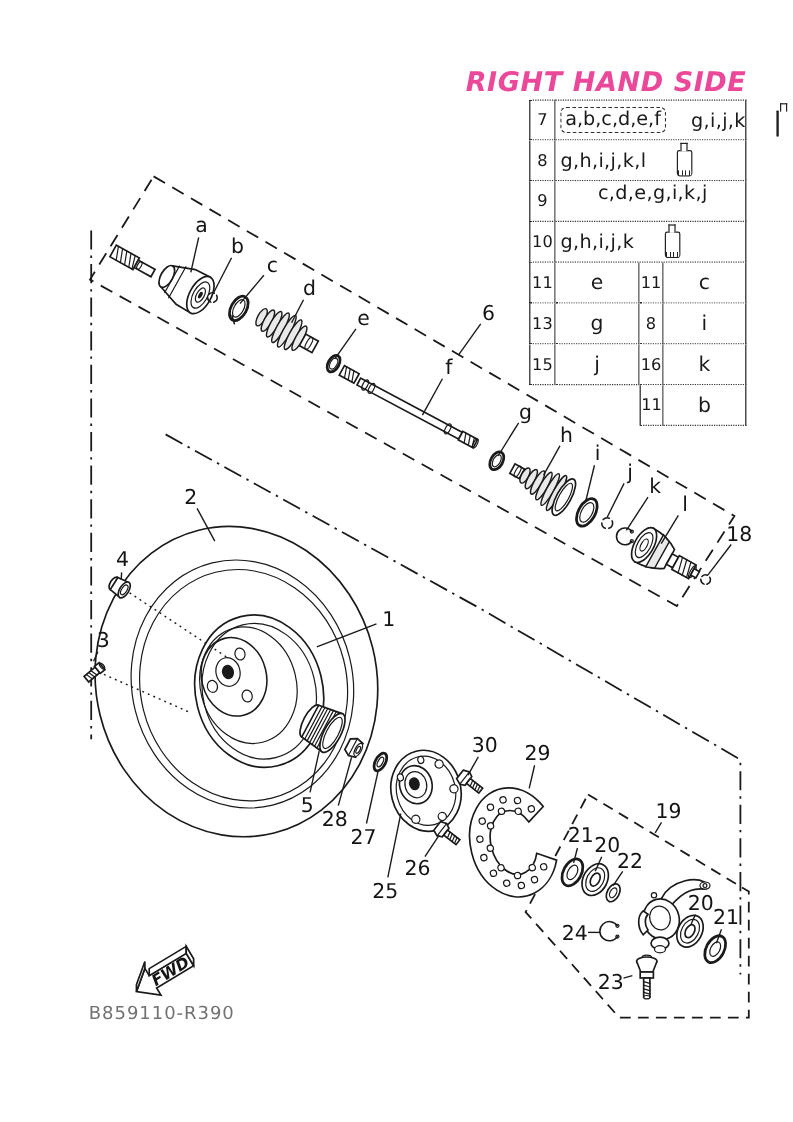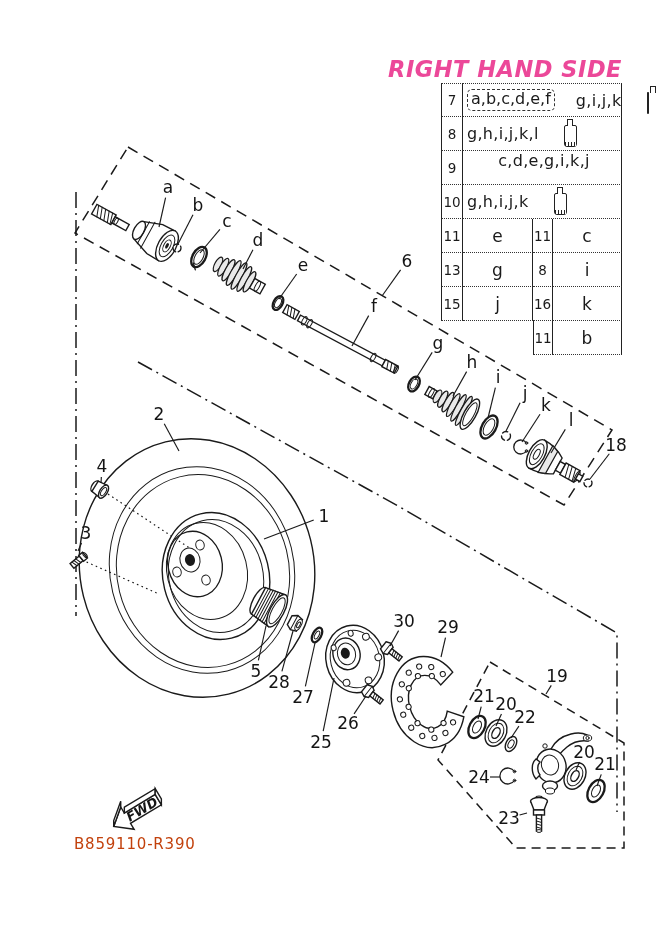--- a/index.html
+++ b/index.html
@@ -13,21 +13,21 @@
   .drk{fill:#1a1a1a;stroke:none;}
   .shade{fill:#e9e9e9;stroke:#1a1a1a;stroke-width:1.2;}
   .dash6{fill:none;stroke:#1a1a1a;stroke-width:1.5;stroke-dasharray:11 7;}
   .dashdot{fill:none;stroke:#1a1a1a;stroke-width:1.5;stroke-dasharray:16 5 2 5;}
   .dash19{fill:none;stroke:#1a1a1a;stroke-width:1.5;stroke-dasharray:9 6;}
   .dot{fill:none;stroke:#1a1a1a;stroke-width:1.2;stroke-dasharray:1.6 3.4;}
   .callout-text{font-family:"DejaVu Sans","Liberation Sans",sans-serif;font-size:17px;fill:#141414;}
   .leader{stroke:#1a1a1a;stroke-width:1.15;}
   #page-title{position:absolute;top:56px;right:39px;text-align:right;white-space:nowrap;
       font-style:italic;font-weight:700;font-size:22.5px;letter-spacing:.5px;color:#ec4899;}
-  #part-code{position:absolute;left:74px;top:835px;font-size:15px;letter-spacing:.8px;color:#c2410c;}
+  #part-code{position:absolute;left:74px;top:835px;font-size:15px;letter-spacing:.8px;color:#737373;}
   
   .cell{position:absolute;box-sizing:border-box;background:#fff;display:flex;align-items:center;
         border-right:1.7px solid #222;border-bottom:1.7px dotted #333;}
   .cell.bl{border-left:1.7px solid #222;}
   .cell.bt{border-top:1.7px dotted #333;}
   .cell.num{justify-content:center;font-size:13.5px;}
   .cell.content{justify-content:flex-start;padding-left:4px;font-size:16px;gap:19px;}
   .cell.val{justify-content:center;font-size:17px;}
   .boxed{border:1.6px dashed #333;border-radius:5px;padding:0 3px 1px 3px;margin-right:2px;line-height:1.15;}
   .letters{letter-spacing:.3px;text-align:center;}

